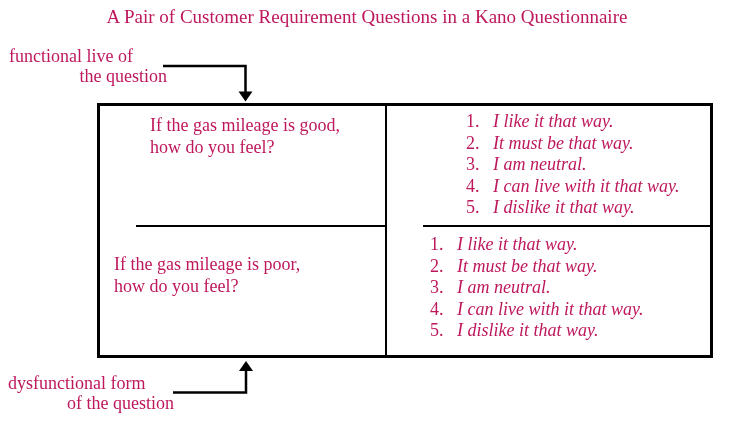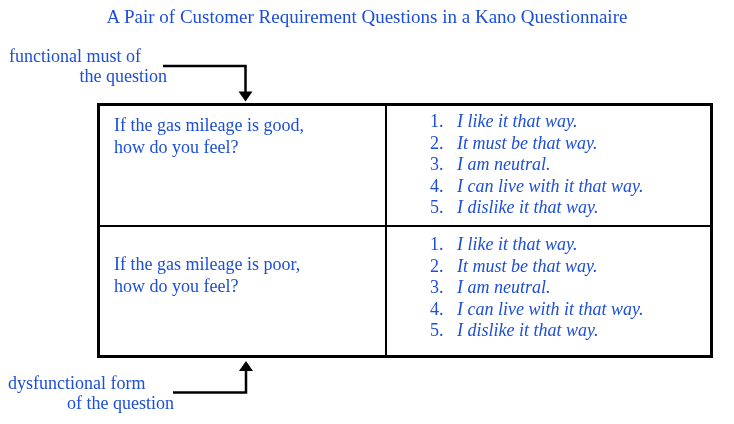--- a/index.html
+++ b/index.html
@@ -2,21 +2,21 @@
 <html><head>
 <meta charset="utf-8">
 <style>
   html, body { margin: 0; padding: 0; background: #ffffff; }
   .canvas {
     position: relative;
     width: 734px;
     height: 424px;
     background: #ffffff;
     font-family: "Liberation Serif", "DejaVu Serif", serif;
-    color: #1d4ed8;
+    color: #be185d;
     overflow: hidden;
   }
   .title {
     position: absolute;
     top: 6px;
     left: 0;
     width: 100%;
     text-align: center;
     font-size: 19px;
     line-height: 22px;
@@ -39,21 +39,21 @@
     width: 616px;
     height: 255px;
     box-sizing: border-box;
     border: 3px solid #000000;
     display: grid;
     grid-template-columns: 287px 1fr;
     grid-template-rows: 121px 1fr;
   }
   .cell { box-sizing: border-box; font-size: 18px; }
   .cell.qcol { border-right: 2px solid #000000; }
-  .cell.r1 { border-bottom: 2px solid #000000; }
+  .cell.r1 { border-bottom: 2px solid #000000; margin-left: 36px; }
   .qtext {
     padding: 8px 8px 0 14px;
     line-height: 22px;
   }
   .r2 .qtext { padding-top: 26px; }
   .opts { padding: 5px 0 0 43px; }
   .r2.opts { padding-top: 7px; }
   .opt { display: flex; line-height: 21.6px; }
   .opt .num { width: 20px; flex: 0 0 20px; margin-right: 7px; }
   .opt .txt { white-space: nowrap; font-style: italic; }
@@ -67,21 +67,21 @@
   svg.arrows polygon { fill: #000000; stroke: none; }
 </style>
 </head>
 <body>
 
 <div class="canvas">
 
   <div class="title">A Pair of Customer Requirement Questions in a Kano Questionnaire</div>
 
   <div class="label label-functional">
-    <div class="l1">functional must of</div>
+    <div class="l1">functional live of</div>
     <div class="l2">the question</div>
   </div>
 
   <div class="ktable">
 
     <div class="cell qcol r1">
       <div class="qtext">
         <div>If the gas mileage is good,</div>
         <div>how do you feel?</div>
       </div>

